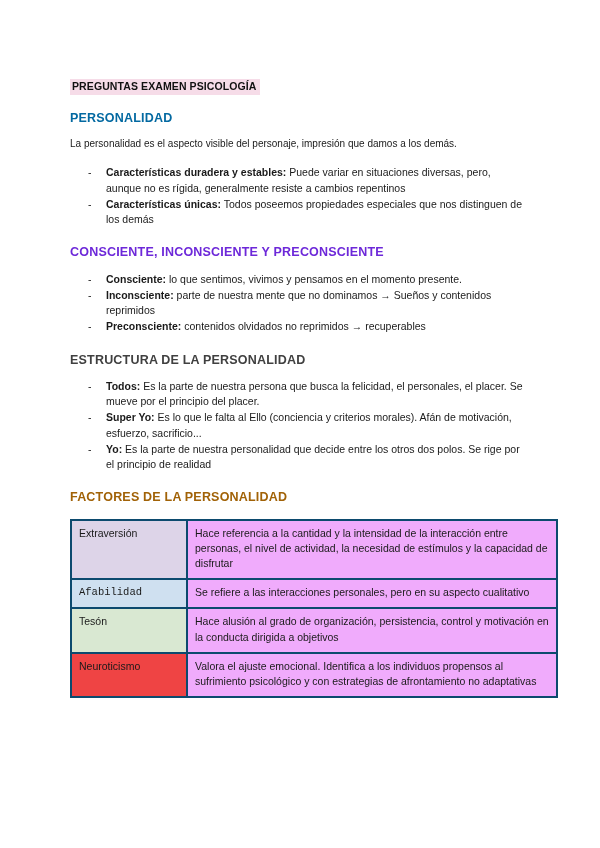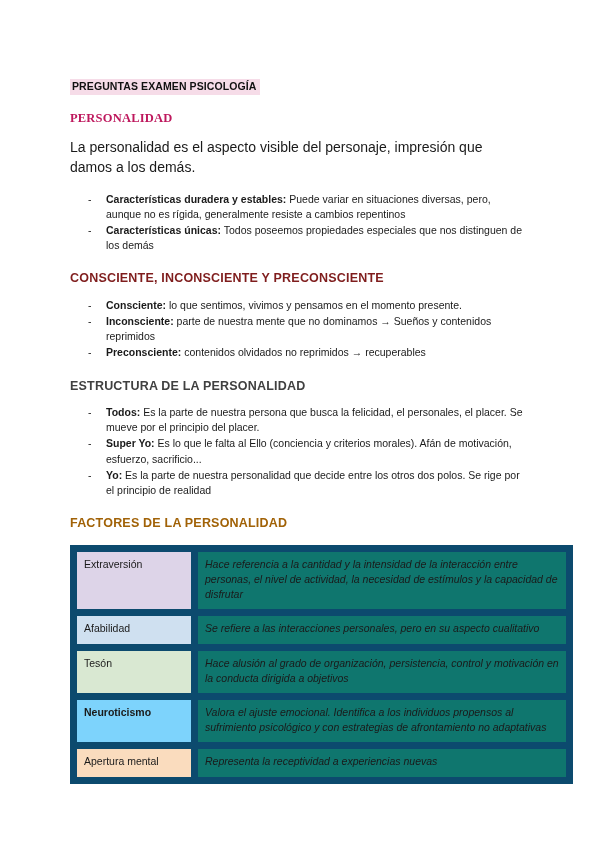--- a/index.html
+++ b/index.html
@@ -45,21 +45,21 @@
   .section-heading {
     font-size: 12.5px;
     font-weight: bold;
     color: #c0396f;
     letter-spacing: 0.2px;
     margin: 0 0 12px 0;
     line-height: 1.15;
   }
 
   .lead-para {
-    font-size: 14px;
+    font-size: 10px;
     line-height: 1.45;
     margin: 0 0 14px 0;
     color: #1a1a1a;
   }
 
   ul.dash-list {
     list-style: none;
     margin: 0 0 18px 0;
     padding: 0;
   }
@@ -82,62 +82,61 @@
     font-weight: bold;
   }
 
   table.factors {
     border-collapse: collapse;
     width: 456px;
     margin-top: 14px;
     table-layout: fixed;
   }
   table.factors td {
-    border: 7px solid #0c4a6e;
+    border: 2px solid #0c4a6e;
     font-size: 10.5px;
     line-height: 1.45;
     vertical-align: top;
     padding: 5px 7px 7px 7px;
     color: #1a1a1a;
   }
   table.factors td.name-cell {
     width: 100px;
   }
   table.factors td.desc-cell {
     width: 354px;
-    background: #0f766e;
-    font-style: italic;
+    background: #f0abfc;
   }
 </style>
 </head>
 <body>
 
 <div class="page">
   <div class="content">
 
     <div class="doc-title" style="background: rgb(246, 220, 232);">PREGUNTAS EXAMEN PSICOLOGÍA</div>
 
     
-    <div class="section-heading" style="color: #be185d; font-family: Liberation Serif, serif;">PERSONALIDAD</div>
+    <div class="section-heading" style="color: #0369a1;">PERSONALIDAD</div>
 
     <p class="lead-para">La personalidad es el aspecto visible del personaje, impresión que damos a los demás.</p>
 
     <ul class="dash-list">
       <li>
         <span class="dash">-</span>
         <span class="term">Características duradera y estables:</span><span> Puede variar en situaciones diversas, pero, aunque no es rígida, generalmente resiste a cambios repentinos</span>
       </li>
       <li>
         <span class="dash">-</span>
         <span class="term">Características únicas:</span><span> Todos poseemos propiedades especiales que nos distinguen de los demás</span>
       </li>
     </ul>
 
     
-    <div class="section-heading" style="color: #7f1d1d;">CONSCIENTE, INCONSCIENTE Y PRECONSCIENTE</div>
+    <div class="section-heading" style="color: #6d28d9;">CONSCIENTE, INCONSCIENTE Y PRECONSCIENTE</div>
 
     <ul class="dash-list">
       <li>
         <span class="dash">-</span>
         <span class="term">Consciente:</span><span> lo que sentimos, vivimos y pensamos en el momento presente.</span>
       </li>
       <li>
         <span class="dash">-</span>
         <span class="term">Inconsciente:</span><span> parte de nuestra mente que no dominamos → Sueños y contenidos reprimidos</span>
       </li>
@@ -168,32 +167,28 @@
     
     <div class="section-heading" style="color: #a16207;">FACTORES DE LA PERSONALIDAD</div>
 
     <table class="factors">
       <tbody>
         <tr>
           <td class="name-cell" style="background: rgb(221, 212, 232);">Extraversión</td>
           <td class="desc-cell">Hace referencia a la cantidad y la intensidad de la interacción entre personas, el nivel de actividad, la necesidad de estímulos y la capacidad de disfrutar</td>
         </tr>
         <tr>
-          <td class="name-cell" style="background: rgb(207, 224, 240);">Afabilidad</td>
+          <td class="name-cell" style="background: rgb(207, 224, 240); font-family: Liberation Mono, monospace;">Afabilidad</td>
           <td class="desc-cell">Se refiere a las interacciones personales, pero en su aspecto cualitativo</td>
         </tr>
         <tr>
           <td class="name-cell" style="background: rgb(217, 232, 210);">Tesón</td>
           <td class="desc-cell">Hace alusión al grado de organización, persistencia, control y motivación en la conducta dirigida a objetivos</td>
         </tr>
         <tr>
-          <td class="name-cell" style="background: #7dd3fc; font-weight: bold;">Neuroticismo</td>
+          <td class="name-cell" style="background: #ef4444;">Neuroticismo</td>
           <td class="desc-cell">Valora el ajuste emocional. Identifica a los individuos propensos al sufrimiento psicológico y con estrategias de afrontamiento no adaptativas</td>
-        </tr>
-        <tr>
-          <td class="name-cell" style="background: rgb(250, 220, 190);">Apertura mental</td>
-          <td class="desc-cell">Representa la receptividad a experiencias nuevas</td>
         </tr>
       </tbody>
     </table>
 
   </div>
 </div>
 
 </body></html>

